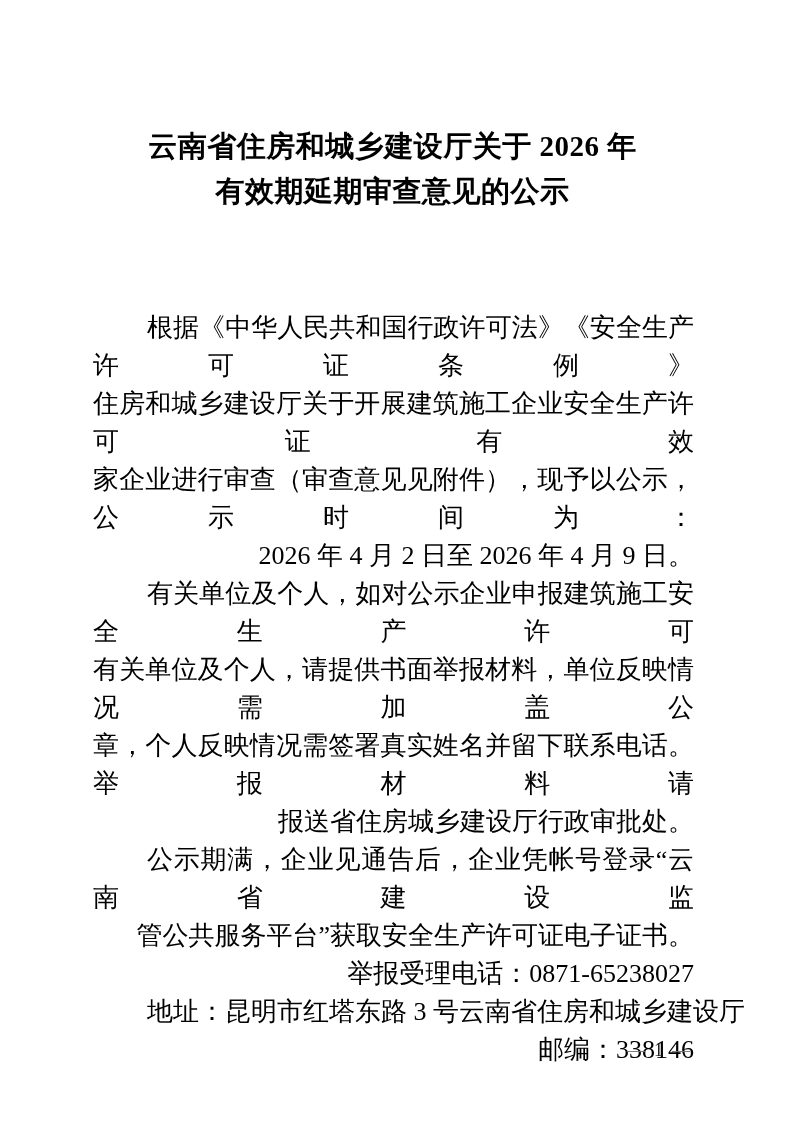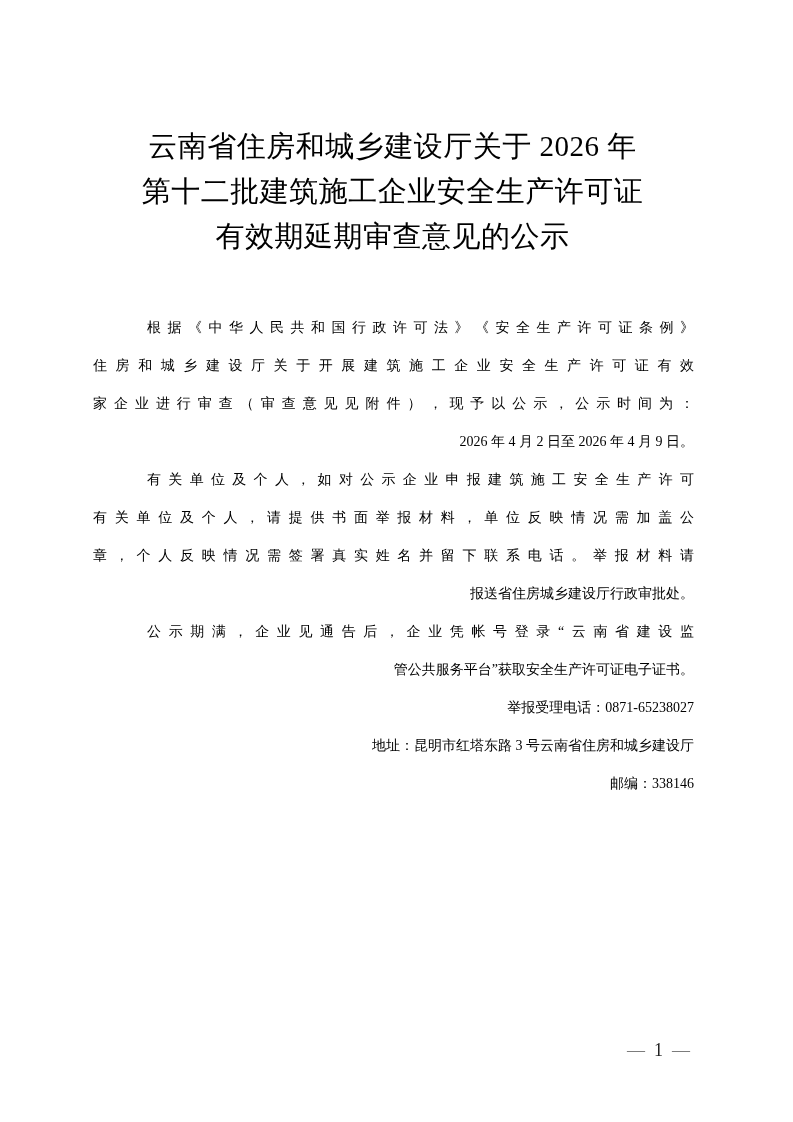--- a/index.html
+++ b/index.html
@@ -15,31 +15,31 @@
     color: #000000;
     font-family: "Liberation Serif", "DejaVu Serif", serif;
     overflow: hidden;
   }
   .doc-title {
     position: absolute;
     top: 124px;
     left: 90px;
     width: 605px;
     text-align: center;
-    font-weight: normal;
+    font-weight: bold;
     font-size: 29px;
     line-height: 45px;
     letter-spacing: 0.5px;
   }
   .doc-body {
     position: absolute;
     top: 309px;
     left: 93px;
     width: 601px;
-    font-size: 14px;
+    font-size: 26px;
     line-height: 38px;
   }
   .paragraph {
     margin: 0;
     padding: 0;
   }
   .line {
     text-align: right;
     white-space: nowrap;
   }
@@ -67,21 +67,20 @@
     margin: 0 9px;
   }
 </style>
 </head>
 <body>
 
 <div class="page">
 
   <header class="doc-title">
     <div class="title-line">云南省住房和城乡建设厅关于 2026 年</div>
-    <div class="title-line">第十二批建筑施工企业安全生产许可证</div>
     <div class="title-line">有效期延期审查意见的公示</div>
   </header>
 
   <main class="doc-body">
 
     <section class="paragraph">
       <div class="line j ind">根据《中华人民共和国行政许可法》《安全生产许可证条例》</div>
       <div class="line j">住房和城乡建设厅关于开展建筑施工企业安全生产许可证有效</div>
       <div class="line j">家企业进行审查（审查意见见附件），现予以公示，公示时间为：</div>
       <div class="line">2026 年 4 月 2 日至 2026 年 4 月 9 日。</div>

